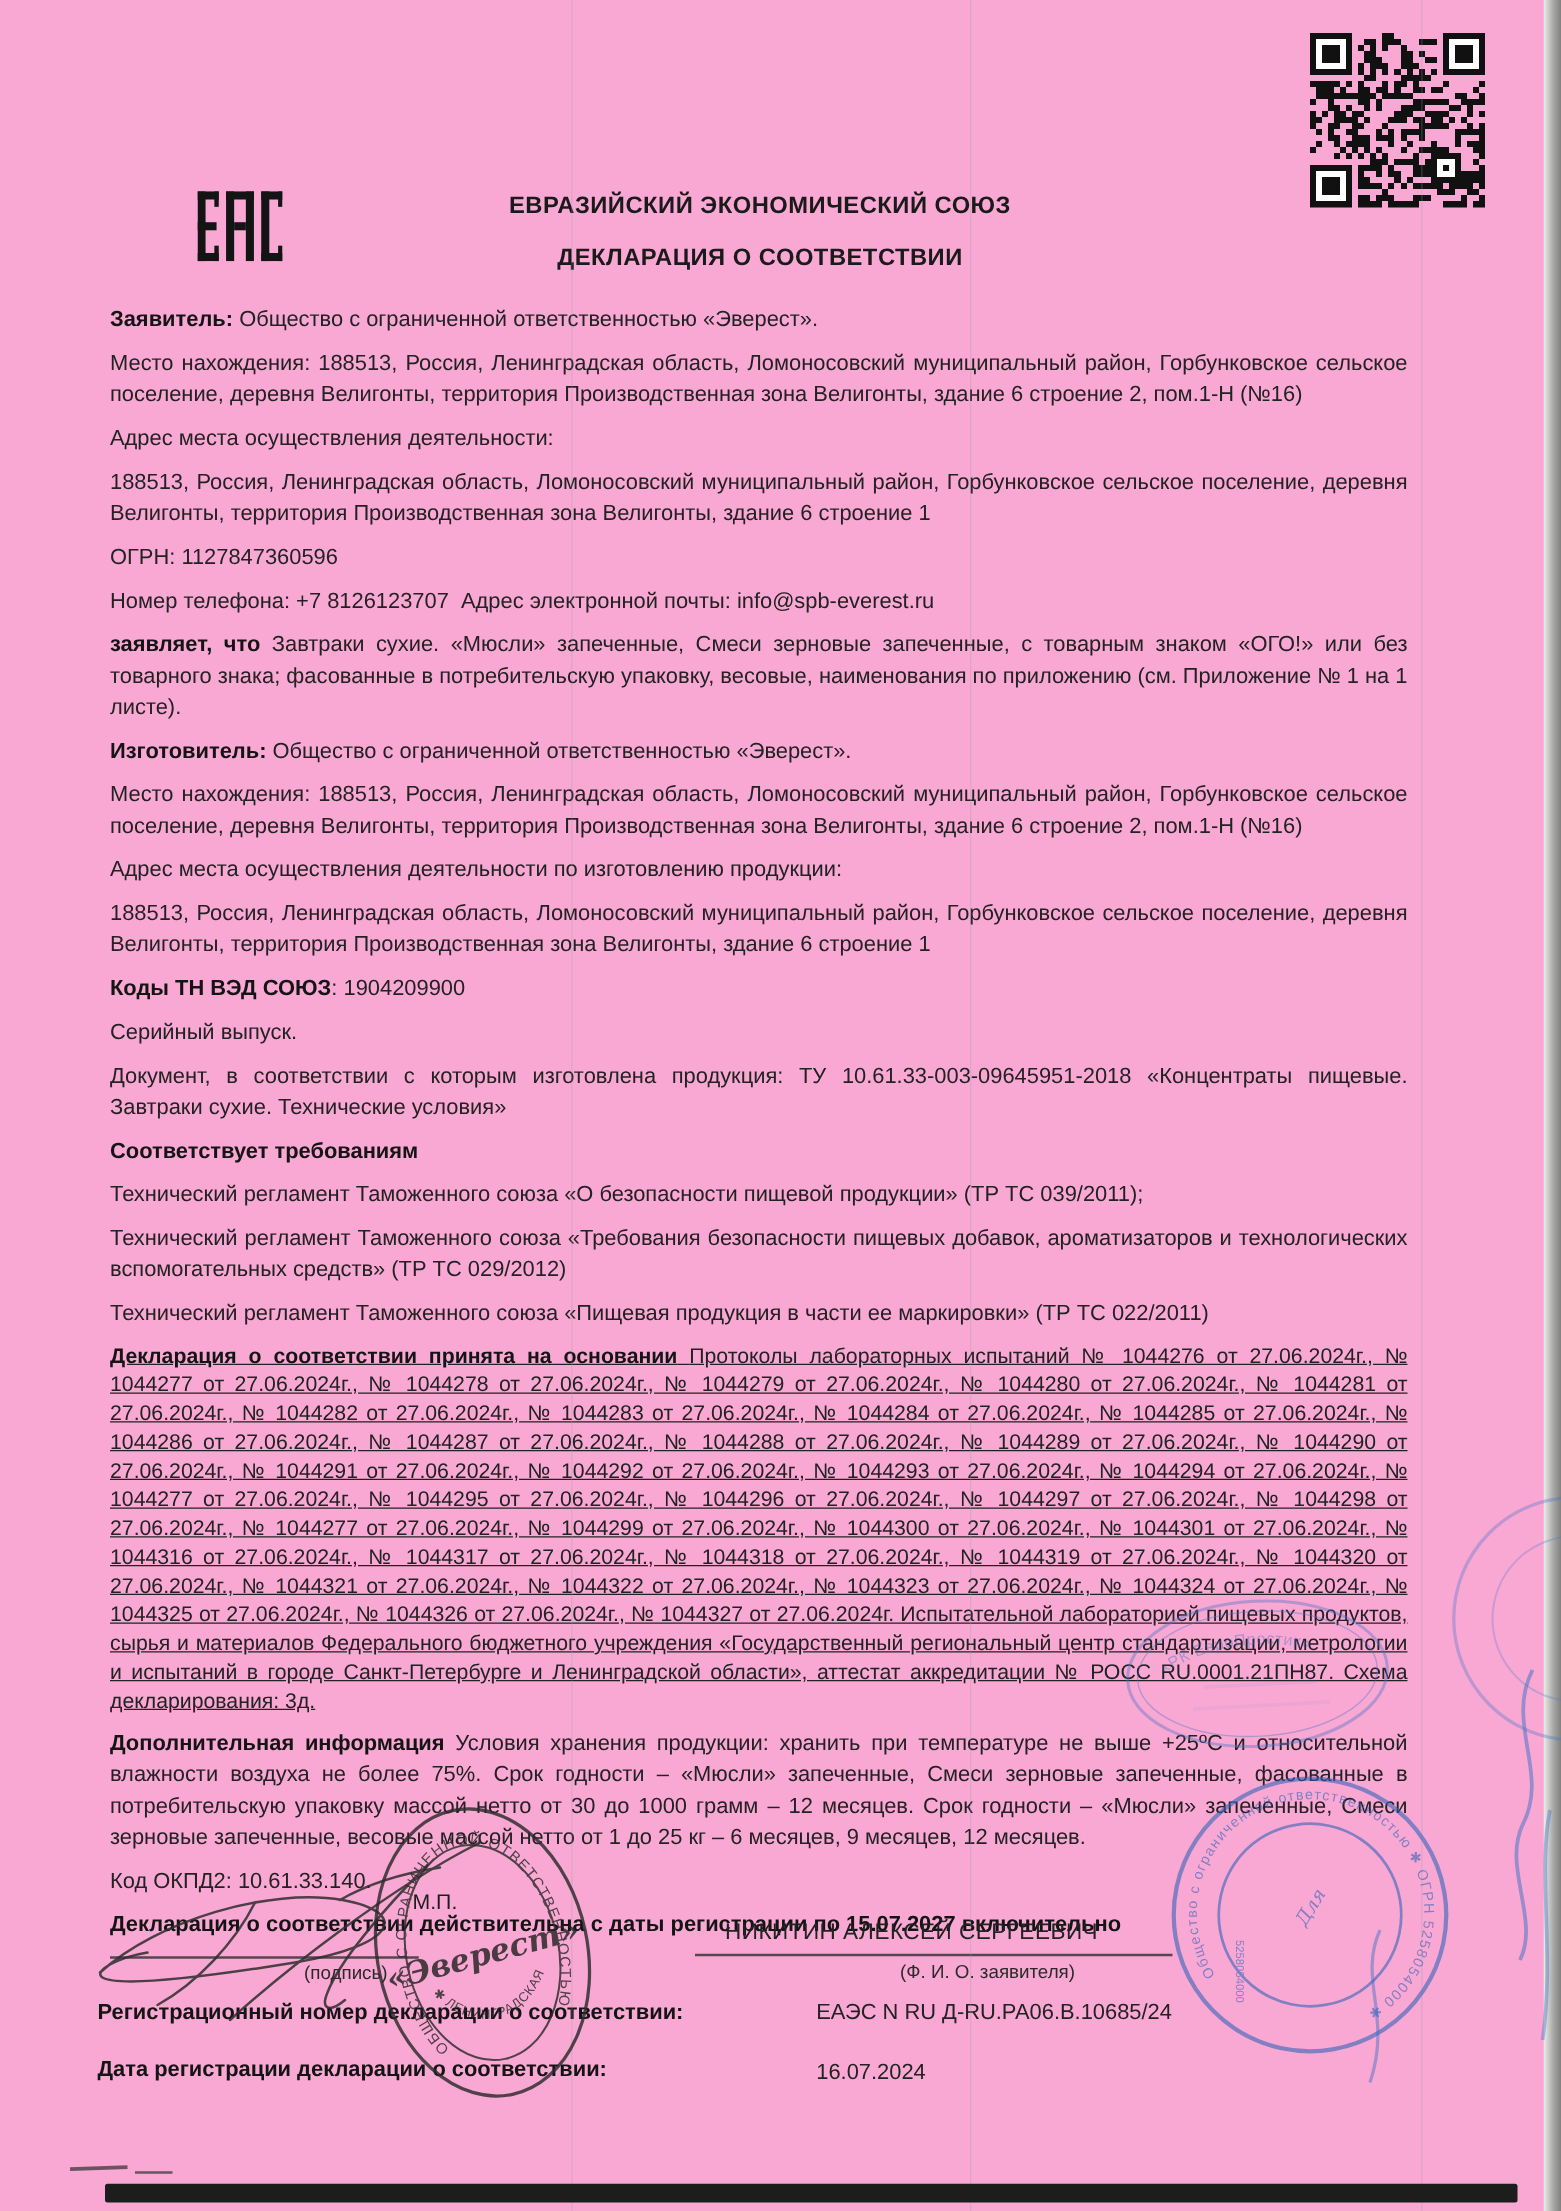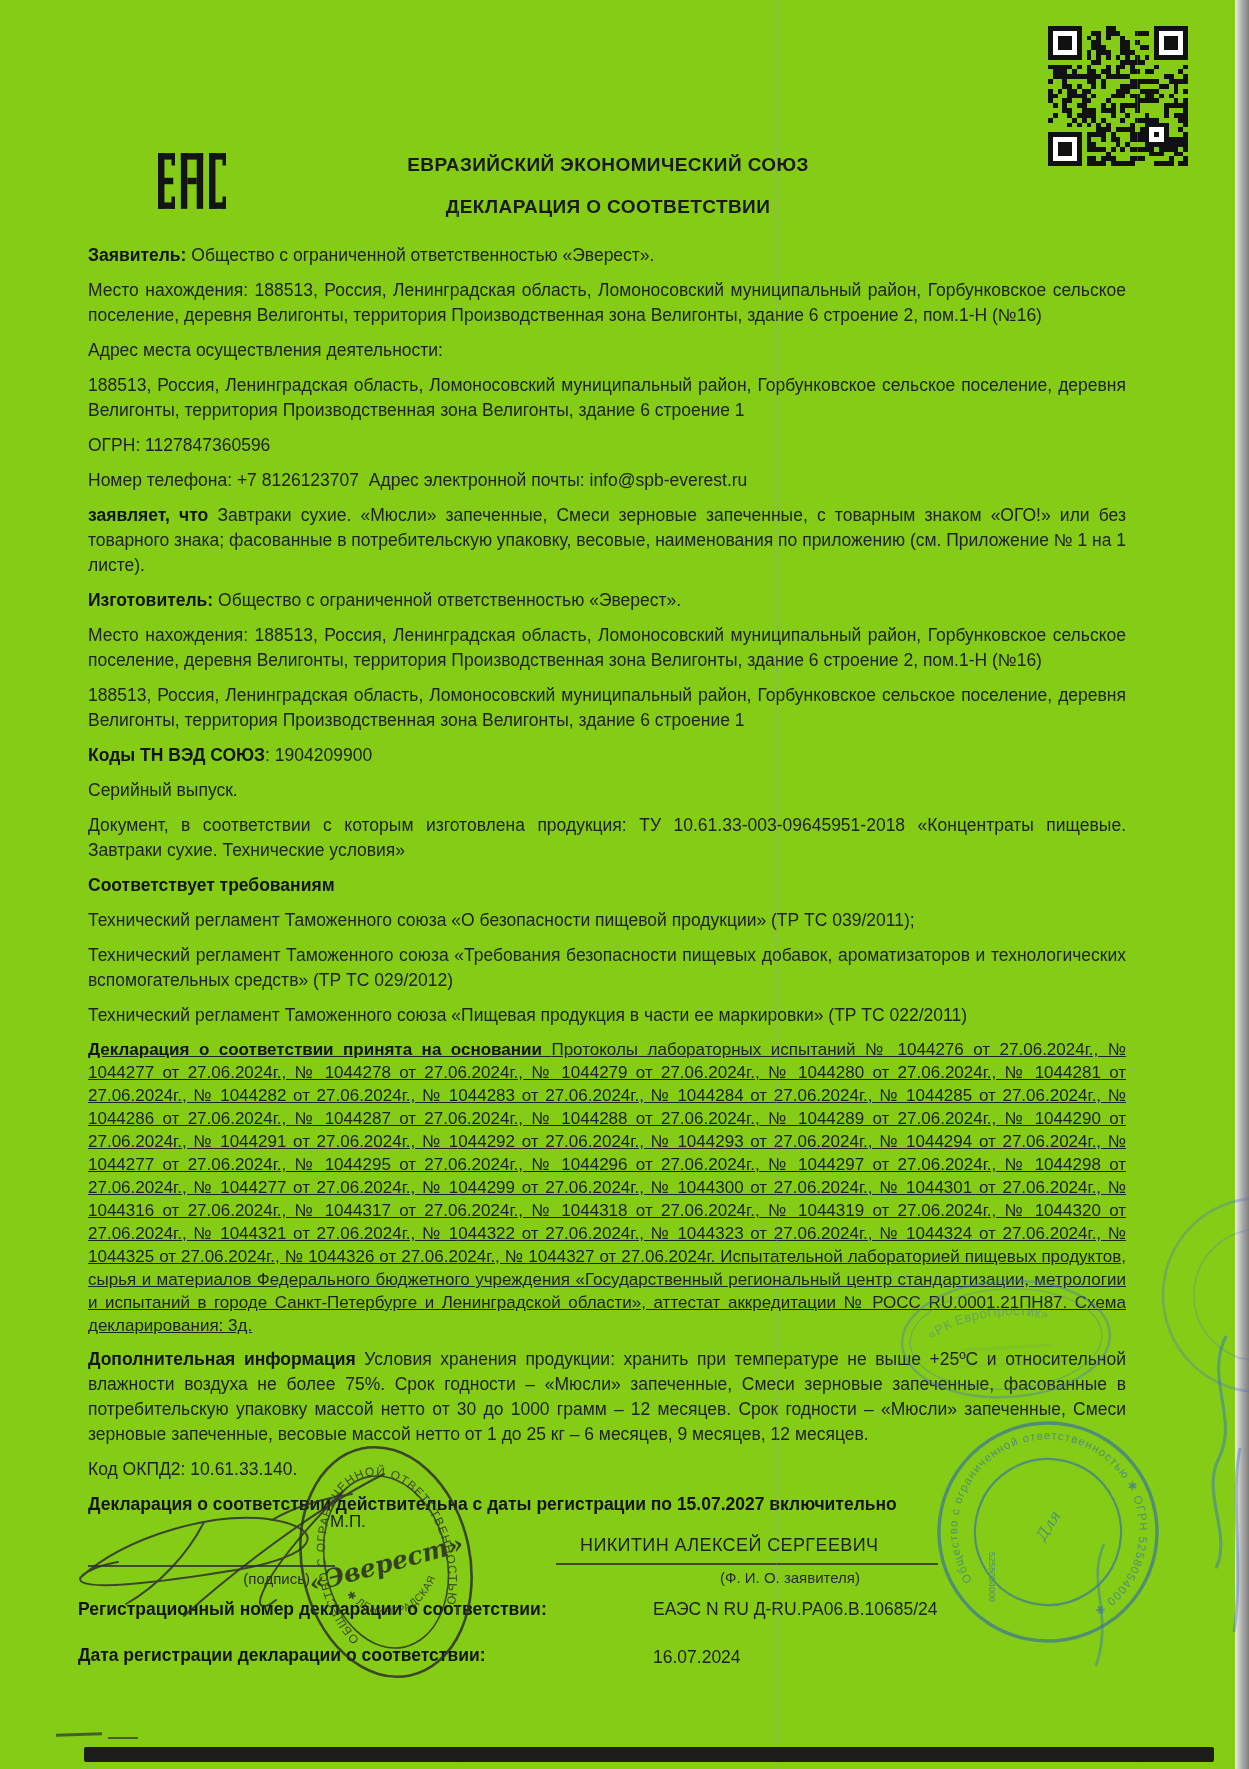--- a/index.html
+++ b/index.html
@@ -1,16 +1,16 @@
 <!DOCTYPE html>
 <html><head>
 <meta charset="utf-8">
 <style>
   html,body{margin:0;padding:0;background:#e9e9e7;}
-  .page{position:relative;width:1249px;height:1769px;background:#84cc16;overflow:hidden;
+  .page{position:relative;width:1249px;height:1769px;background:#f9a8d4;overflow:hidden;
         font-family:"Liberation Sans","DejaVu Sans",sans-serif;color:#222;}
   .abs{position:absolute;}
   .title{position:absolute;left:78px;width:1060px;text-align:center;font-weight:bold;
          font-size:19px;letter-spacing:.4px;color:#1a1a1a;}
   .doc{position:absolute;left:78px;top:233px;width:1058px;}
   .doc p{margin:10px;font-size:17.5px;line-height:25px;text-align:justify;}
   .doc p.tight{font-size:17px;line-height:23px;text-decoration:underline;}
   .b{font-weight:bold;color:#141414;}
   .gap{margin-top:9px !important;}
   .fold{position:absolute;top:0;height:100%;width:1px;background:rgba(150,158,172,.30);z-index:2;}
@@ -395,20 +395,21 @@
     <p>Место нахождения: 188513, Россия, Ленинградская область, Ломоносовский муниципальный район, Горбунковское сельское поселение, деревня Велигонты, территория Производственная зона Велигонты, здание 6 строение 2, пом.1-Н (№16)</p>
     <p>Адрес места осуществления деятельности:</p>
     <p>188513, Россия, Ленинградская область, Ломоносовский муниципальный район, Горбунковское сельское поселение, деревня Велигонты, территория Производственная зона Велигонты, здание 6 строение 1</p>
     <p>ОГРН: 1127847360596</p>
     <p>Номер телефона: +7 8126123707&nbsp; Адрес электронной почты: info@spb-everest.ru</p>
 
     <p class="gap"><span class="b">заявляет, что</span> <span>Завтраки сухие. «Мюсли» запеченные, Смеси зерновые запеченные, с товарным знаком «ОГО!» или без товарного знака; фасованные в потребительскую упаковку, весовые, наименования по приложению (см. Приложение № 1 на 1 листе).</span></p>
 
     <p class="gap"><span class="b">Изготовитель:</span> <span>Общество с ограниченной ответственностью «Эверест».</span></p>
     <p>Место нахождения: 188513, Россия, Ленинградская область, Ломоносовский муниципальный район, Горбунковское сельское поселение, деревня Велигонты, территория Производственная зона Велигонты, здание 6 строение 2, пом.1-Н (№16)</p>
+    <p>Адрес места осуществления деятельности по изготовлению продукции:</p>
     <p>188513, Россия, Ленинградская область, Ломоносовский муниципальный район, Горбунковское сельское поселение, деревня Велигонты, территория Производственная зона Велигонты, здание 6 строение 1</p>
     <p><span class="b">Коды ТН ВЭД СОЮЗ</span><span>: 1904209900</span></p>
     <p>Серийный выпуск.</p>
     <p>Документ, в соответствии с которым изготовлена продукция: ТУ 10.61.33-003-09645951-2018 «Концентраты пищевые. Завтраки сухие. Технические условия»</p>
     <p class="b">Соответствует требованиям</p>
     <p>Технический регламент Таможенного союза «О безопасности пищевой продукции» (ТР ТС 039/2011);</p>
     <p>Технический регламент Таможенного союза «Требования безопасности пищевых добавок, ароматизаторов и технологических вспомогательных средств» (ТР ТС 029/2012)</p>
     <p>Технический регламент Таможенного союза «Пищевая продукция в части ее маркировки» (ТР ТС 022/2011)</p>
 
     <p class="tight"><span class="b">Декларация о соответствии принята на основании</span> <span>Протоколы лабораторных испытаний № 1044276 от 27.06.2024г., № 1044277 от 27.06.2024г., № 1044278 от 27.06.2024г., № 1044279 от 27.06.2024г., № 1044280 от 27.06.2024г., № 1044281 от 27.06.2024г., № 1044282 от 27.06.2024г., № 1044283 от 27.06.2024г., № 1044284 от 27.06.2024г., № 1044285 от 27.06.2024г., № 1044286 от 27.06.2024г., № 1044287 от 27.06.2024г., № 1044288 от 27.06.2024г., № 1044289 от 27.06.2024г., № 1044290 от 27.06.2024г., № 1044291 от 27.06.2024г., № 1044292 от 27.06.2024г., № 1044293 от 27.06.2024г., № 1044294 от 27.06.2024г., № 1044277 от 27.06.2024г., № 1044295 от 27.06.2024г., № 1044296 от 27.06.2024г., № 1044297 от 27.06.2024г., № 1044298 от 27.06.2024г., № 1044277 от 27.06.2024г., № 1044299 от 27.06.2024г., № 1044300 от 27.06.2024г., № 1044301 от 27.06.2024г., № 1044316 от 27.06.2024г., № 1044317 от 27.06.2024г., № 1044318 от 27.06.2024г., № 1044319 от 27.06.2024г., № 1044320 от 27.06.2024г., № 1044321 от 27.06.2024г., № 1044322 от 27.06.2024г., № 1044323 от 27.06.2024г., № 1044324 от 27.06.2024г., № 1044325 от 27.06.2024г., № 1044326 от 27.06.2024г., № 1044327 от 27.06.2024г. Испытательной лабораторией пищевых продуктов, сырья и материалов Федерального бюджетного учреждения «Государственный региональный центр стандартизации, метрологии и испытаний в городе Санкт-Петербурге и Ленинградской области», аттестат аккредитации № РОСС RU.0001.21ПН87. Схема декларирования: 3д.</span></p>

